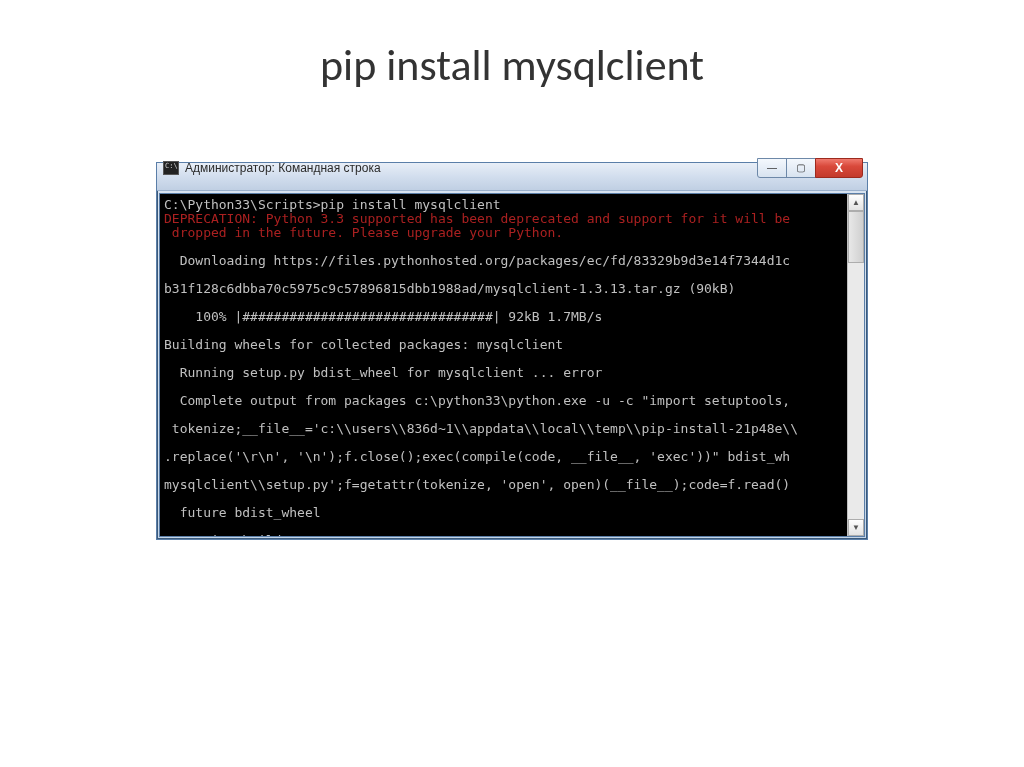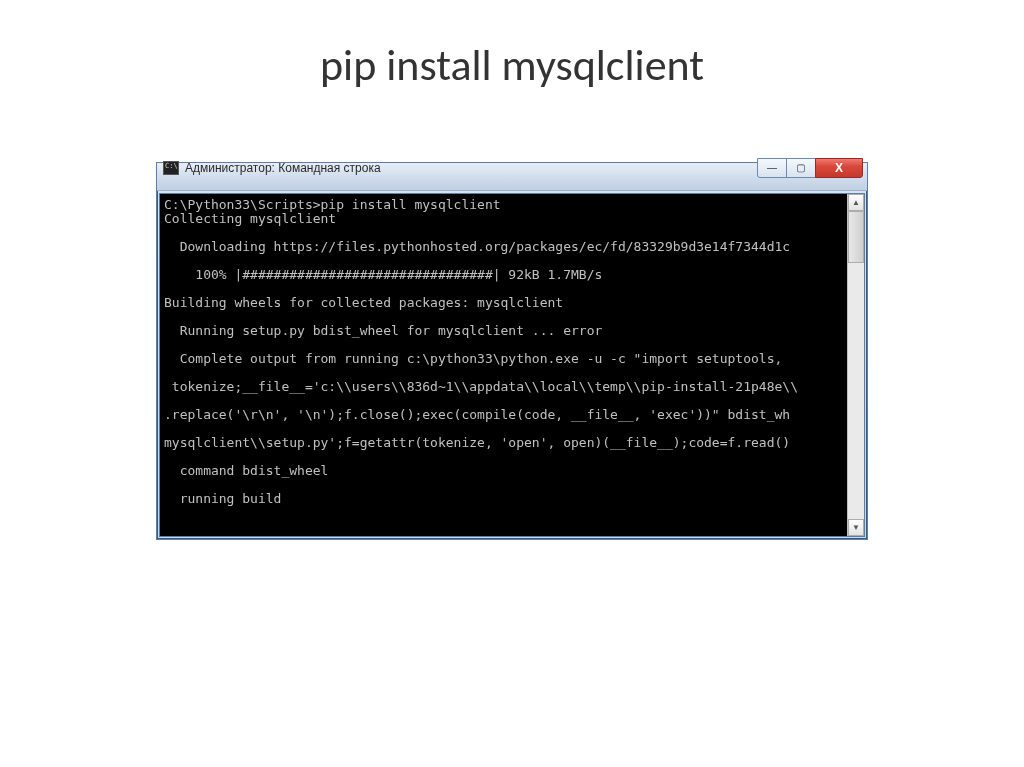--- a/index.html
+++ b/index.html
@@ -146,30 +146,32 @@
       <div class="win-btn maximize">
           <span>▢</span>
         </div>
       <div class="win-btn close">
           <span class="x-icon">X</span>
         </div>
     </div>
   </div>
 
   <div class="console-wrap">
-    <div class="console"><span class="line"><span class="prompt">C:\Python33\Scripts&gt;</span><span class="cmd-in">pip install mysqlclient</span></span><span id="console-lines"><span class="line gray">Collecting mysqlclient</span>
+    <div class="console"><span class="line"><span class="prompt">C:\Python33\Scripts&gt;</span><span class="cmd-in">pip install mysqlclient</span></span><span class="line red">DEPRECATION: Python 3.3 supported has been deprecated and support for it will be
+ dropped in the future. Please upgrade your Python.</span><span id="console-lines">
 <span class="line gray">  Downloading https://files.pythonhosted.org/packages/ec/fd/83329b9d3e14f7344d1c</span>
+<span class="line gray">b31f128c6dbba70c5975c9c57896815dbb1988ad/mysqlclient-1.3.13.tar.gz (90kB)</span>
 <span class="line gray">    100% |################################| 92kB 1.7MB/s</span>
 <span class="line gray">Building wheels for collected packages: mysqlclient</span>
 <span class="line gray">  Running setup.py bdist_wheel for mysqlclient ... error</span>
-<span class="line gray">  Complete output from running c:\python33\python.exe -u -c "import setuptools,</span>
+<span class="line gray">  Complete output from packages c:\python33\python.exe -u -c "import setuptools,</span>
 <span class="line gray"> tokenize;__file__='c:\\users\\836d~1\\appdata\\local\\temp\\pip-install-21p48e\\</span>
 <span class="line gray">.replace('\r\n', '\n');f.close();exec(compile(code, __file__, 'exec'))" bdist_wh</span>
 <span class="line gray">mysqlclient\\setup.py';f=getattr(tokenize, 'open', open)(__file__);code=f.read()</span>
-<span class="line gray">  command bdist_wheel</span>
+<span class="line gray">  future bdist_wheel</span>
 <span class="line gray">  running build</span>
 
 
 
 
 
 
 
 
 

